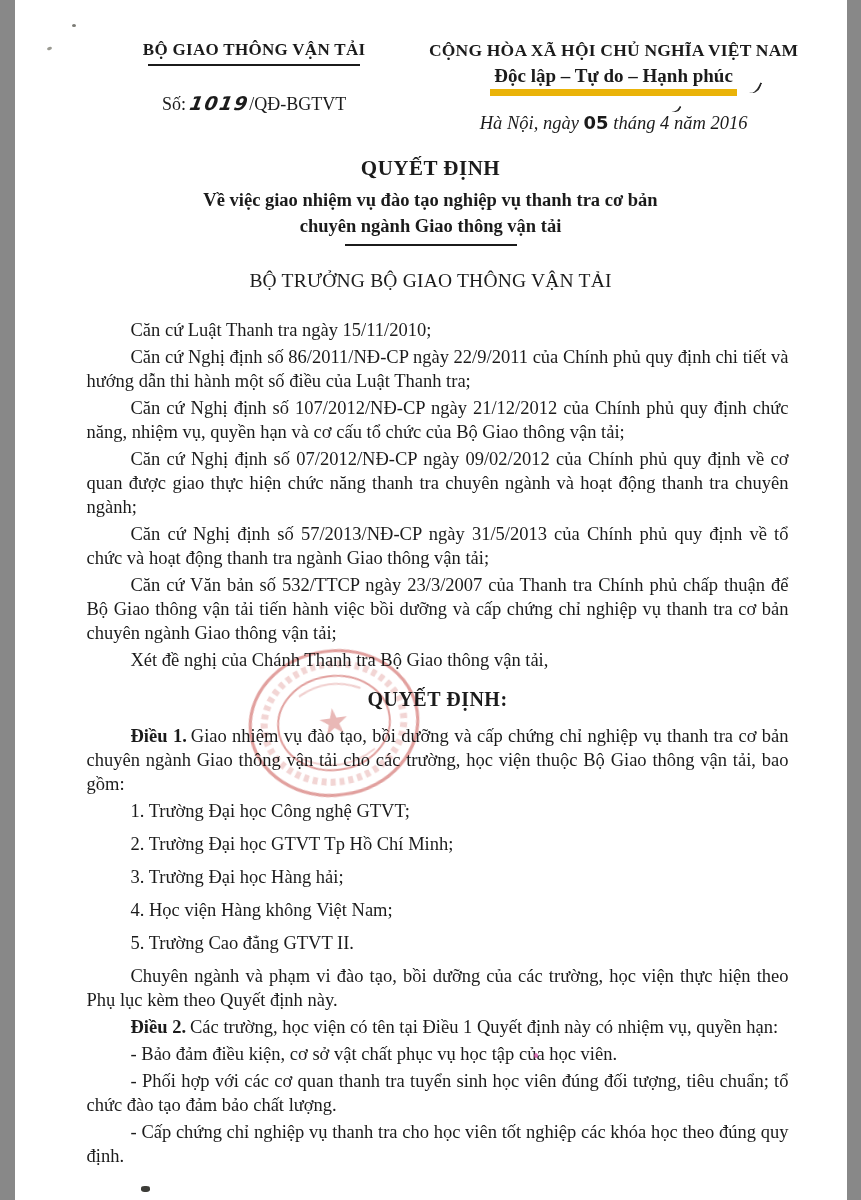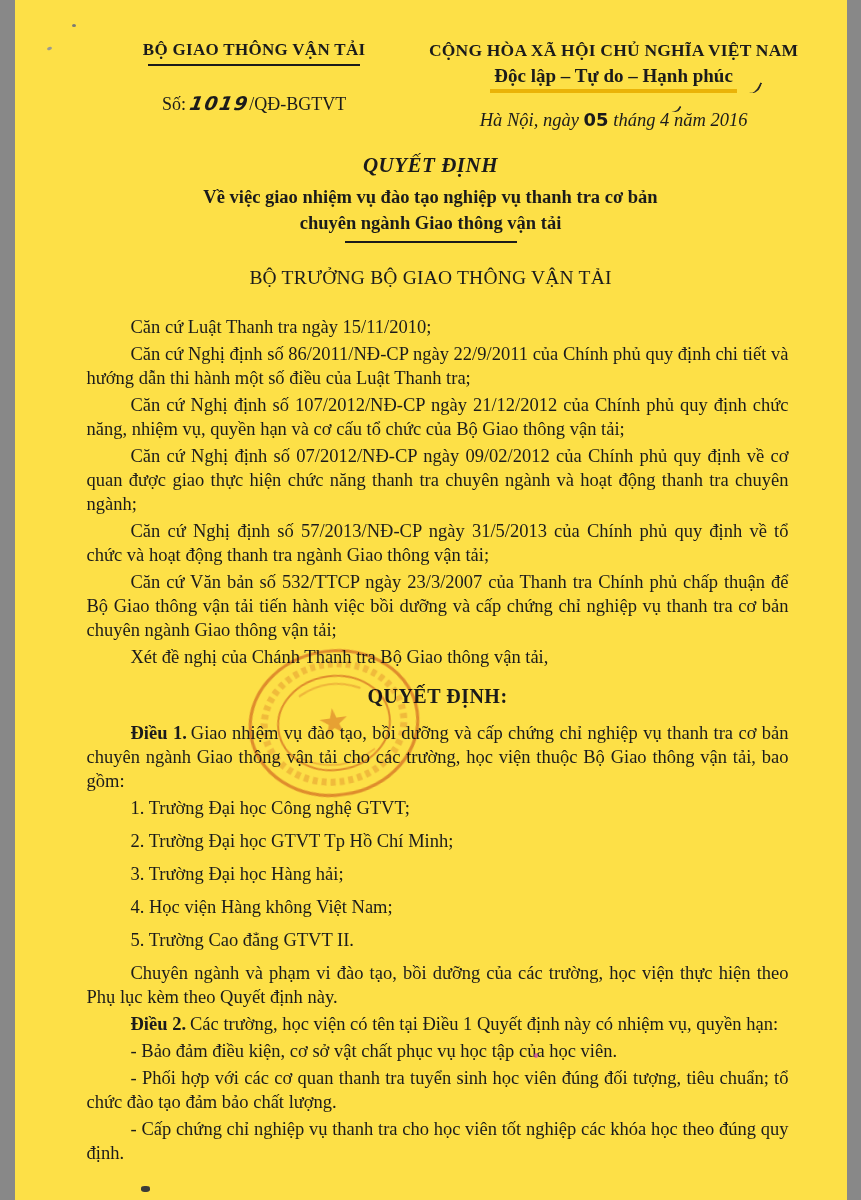--- a/index.html
+++ b/index.html
@@ -1,21 +1,21 @@
 <!DOCTYPE html>
 <html><head>
 <meta charset="utf-8">
 <style>
   html,body{margin:0;padding:0;}
   body{background:#888;}
   .page{
     position:relative;
     width:832px;height:1200px;
     margin:0 auto;
-    background:#fde047;
+    background:#ffffff;
     color:#1b1b1b;
     font-family:"Liberation Serif","DejaVu Serif",serif;
     overflow:hidden;
     box-sizing:border-box;
   }
   
   .header{
     display:flex;
     padding:40px 28px 0 85px;
     box-sizing:border-box;
@@ -28,31 +28,31 @@
   .hand{
     display:inline-block;
     font-family:"DejaVu Sans",sans-serif;
     font-weight:bold;font-style:italic;font-size:19px;
     letter-spacing:1.5px;transform:skewX(-10deg);
   }
   .motto1{font-weight:bold;font-size:17.5px;letter-spacing:.2px;}
   .motto2-wrap{margin-top:4px;}
   .motto2{
     display:inline-block;font-weight:bold;font-size:19px;
-    border-bottom:4px solid #eab308;padding:0 4px 2px;
+    border-bottom:7px solid #eab308;padding:0 4px 2px;
   }
   .dateline{margin-top:16px;font-size:18.5px;}
   .it{font-style:italic;}
   .day{
     font-family:"DejaVu Sans",sans-serif;
     font-weight:bold;font-size:18px;font-style:normal;
   }
   
   .title-block{text-align:center;margin-top:22px;}
-  .title-heading{font-weight:bold;font-size:21px;letter-spacing:.5px;font-style:italic;}
+  .title-heading{font-weight:bold;font-size:21px;letter-spacing:.5px;}
   .subject{font-weight:bold;font-size:18.5px;margin-top:6px;line-height:26px;}
   .rule-subject{width:172px;height:2px;background:#1b1b1b;margin:5px auto 0;}
   .issuer{font-weight:normal;font-size:19.5px;margin-top:24px;letter-spacing:.2px;}
   
   .body{
     margin:26px 58px 0 72px;
     font-size:18.5px;line-height:24px;
   }
   .para{
     margin:0 0 3px 0;

